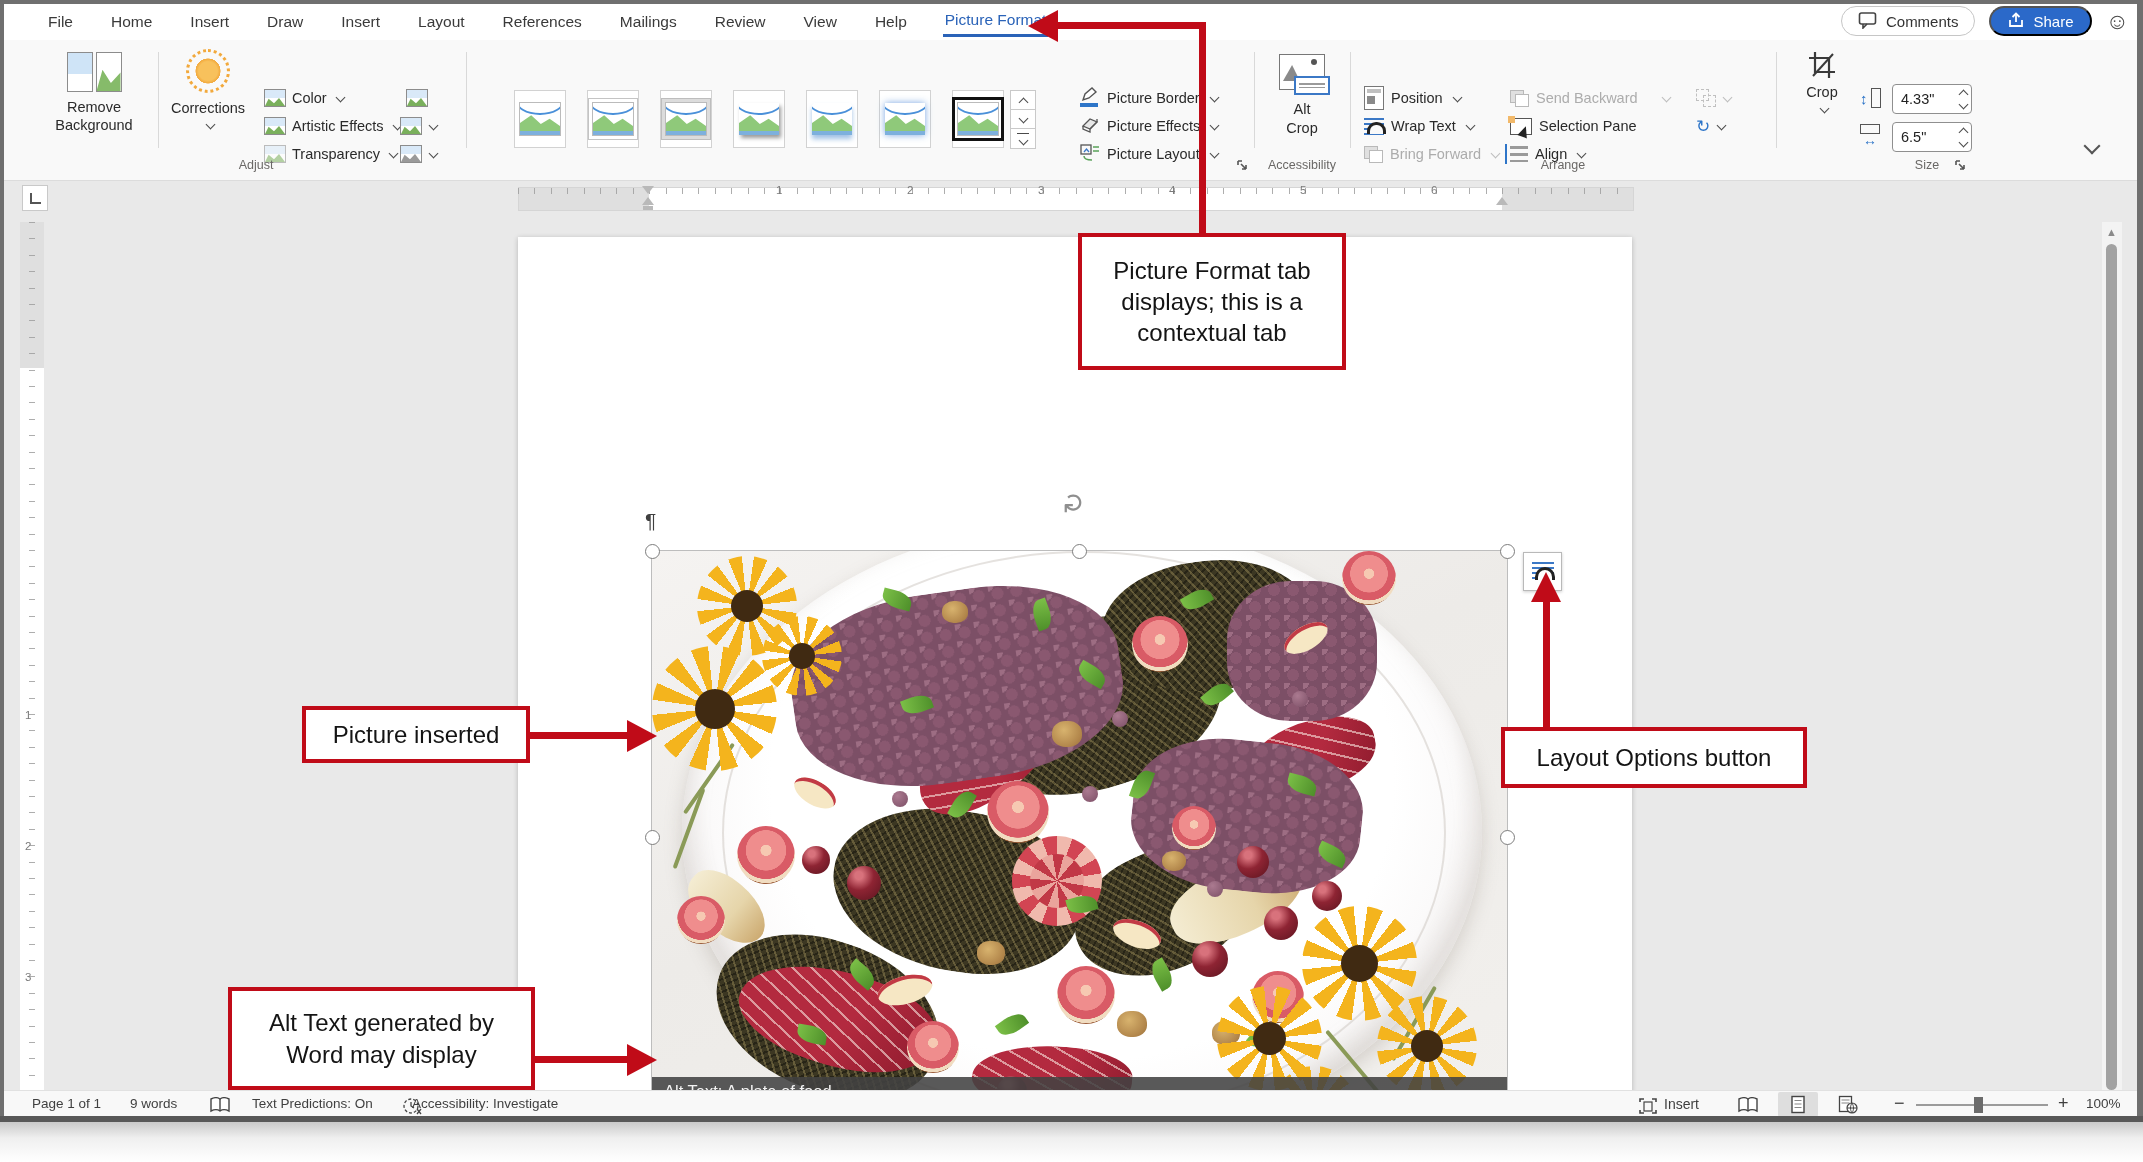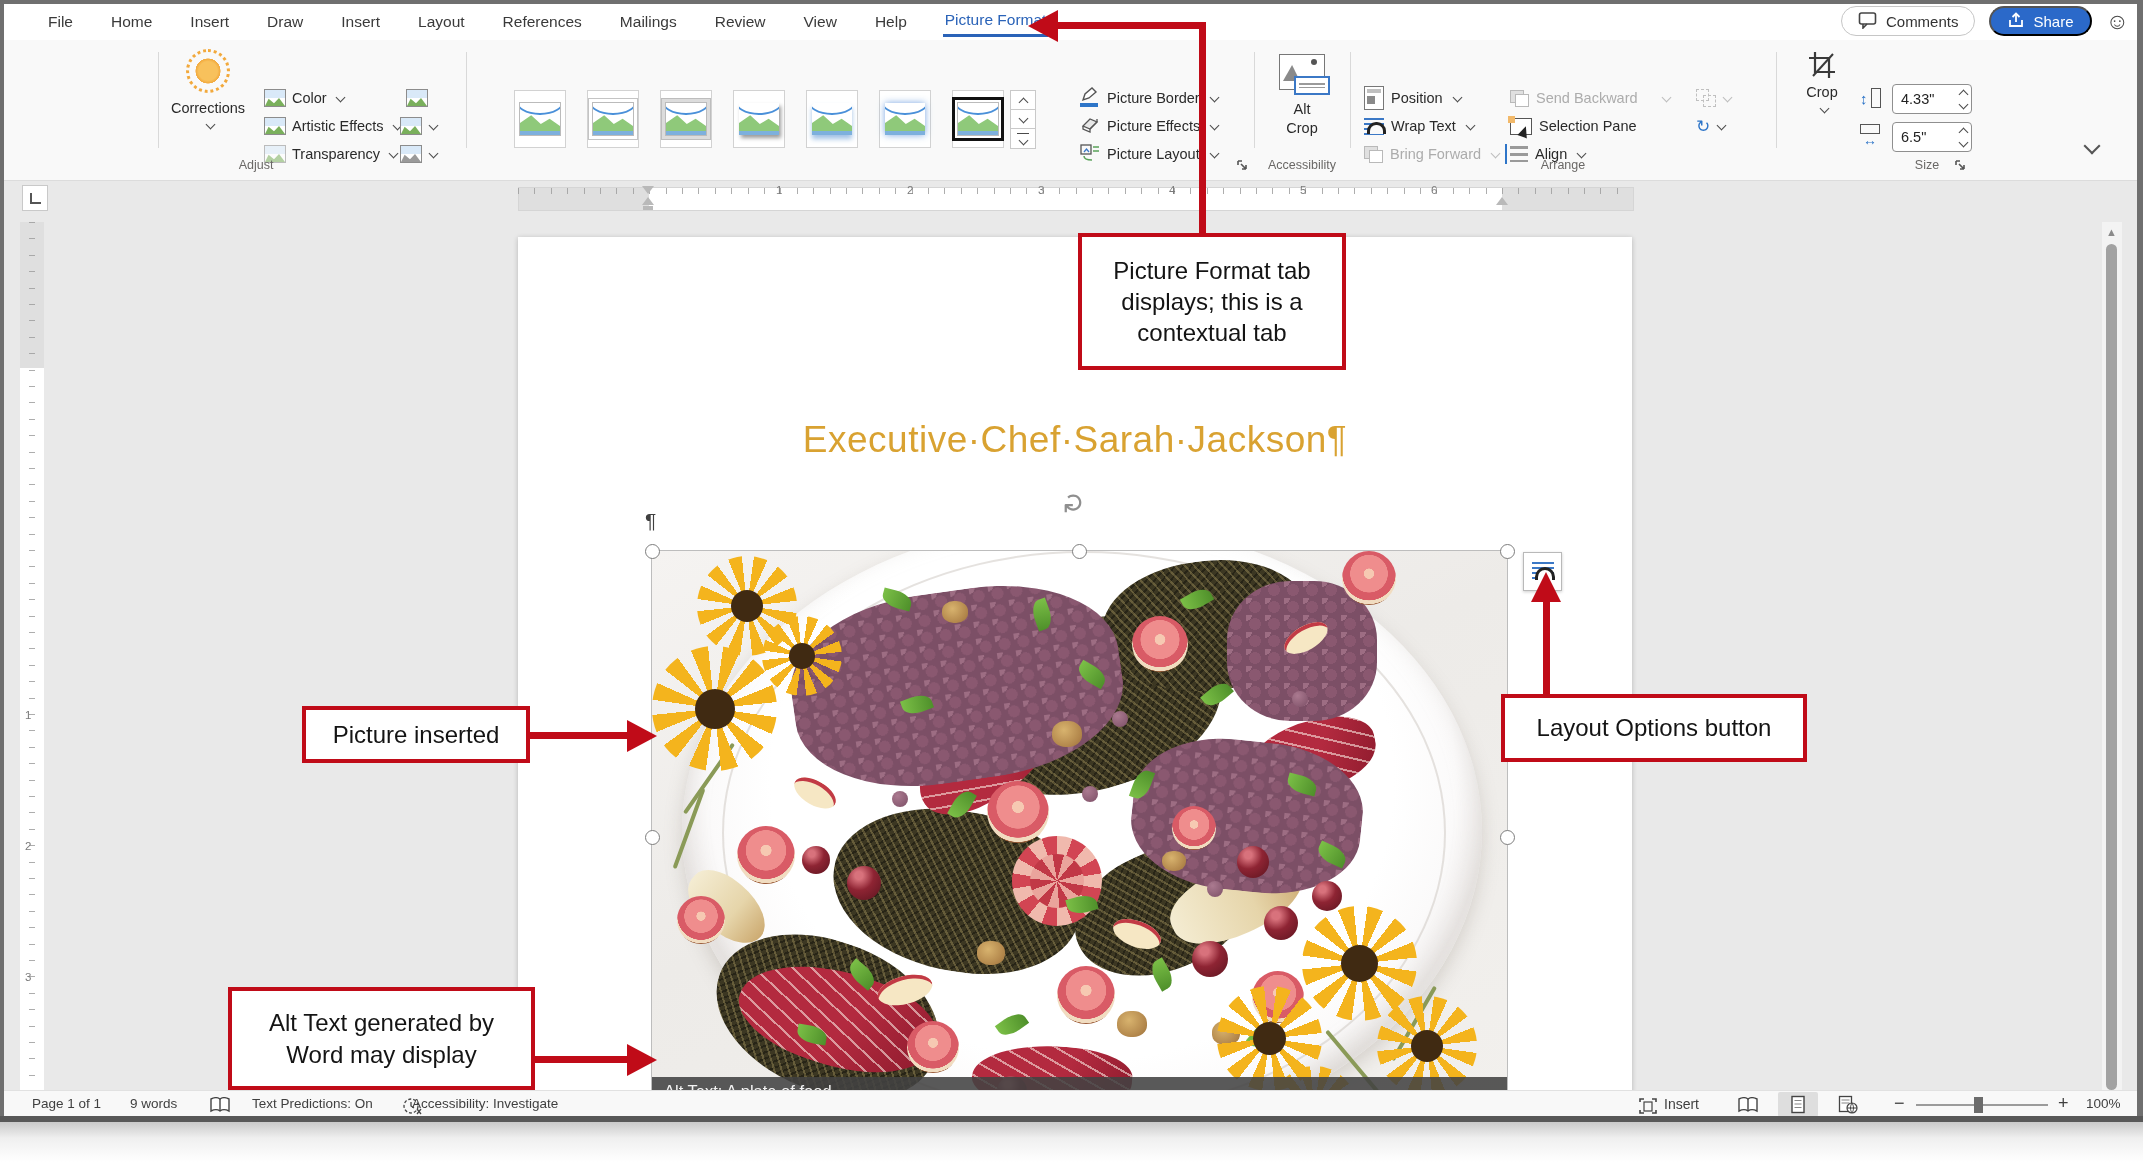--- a/index.html
+++ b/index.html
@@ -232,20 +232,27 @@
           <path d="M9 10V2" stroke="#fff" stroke-width="1.8"></path>
           <path d="M5.5 5 9 1.5 12.5 5" fill="none" stroke="#fff" stroke-width="1.8"></path>
         </svg></span>
     <span>Share</span>
   </button>
   <span class="smiley">☺</span>
 </div>
 
 <div class="ribbon">
 
+  <div class="abs" style="left:42px;top:6px;width:96px;height:104px;text-align:center;">
+    <div class="rbg-ic" style="margin:6px auto 0;width:55px;">
+        <div></div>
+        <div></div>
+      </div>
+    <div class="rlabel" style="margin-top:6px;white-space:normal;line-height:1.25;">Remove Background</div>
+  </div>
   <div class="vdiv" style="left:154px;"></div>
   <div class="abs" style="left:164px;top:6px;width:80px;height:104px;text-align:center;">
     <div class="sun" style="margin:10px auto 0;"></div>
     <div class="rlabel" style="margin-top:14px;">Corrections</div>
     <span class="chev" style="margin-top:2px;"></span>
   </div>
   <div class="row" style="left:260px;top:46px;gap:6px;">
     <span class="mp blue"></span>
     <span class="rlabel">Color</span>
     <span class="chev"></span>
@@ -481,21 +488,20 @@
   <div class="vruler">
     <div class="content"></div>
     <div class="vticks"></div>
     <span class="vnum" style="top:487px;">1</span>
     <span class="vnum" style="top:618px;">2</span>
     <span class="vnum" style="top:749px;">3</span>
 
   </div>
 
   <div class="page">
-    <div class="doctitle" style="top:182px;">Executive·Chef·Sarah·Jackson¶</div>
     <span class="rotate-handle" style="left:545px;top:250px;">↻</span>
     <span class="pilcrow" style="left:127px;top:272px;">¶</span>
 
     <div class="photo">
       <div class="plate"></div>
       <div class="rim"></div>
       <div class="rice" style="left:300px;top:70px;width:270px;height:170px;transform:rotate(-18deg);"></div>
       <div class="rice" style="left:180px;top:260px;width:250px;height:160px;transform:rotate(8deg);"></div>
       <div class="rice" style="left:60px;top:390px;width:230px;height:150px;transform:rotate(18deg);"></div>
       <div class="rice" style="left:450px;top:10px;width:210px;height:130px;transform:rotate(-8deg);"></div>
@@ -658,21 +664,21 @@
 <div class="callout" style="left:1078px;top:233px;width:268px;height:137px;">
   <span>Picture Format tab displays; this is a contextual tab</span>
 </div>
 
 <div class="callout" style="left:302px;top:706px;width:228px;height:57px;">
   <span>Picture inserted</span>
 </div>
 <div class="aline" style="left:530px;top:732px;width:97px;height:7px;"></div>
 <div class="ahead right" style="left:627px;top:720px;"></div>
 
-<div class="callout" style="left:1501px;top:694px;width:306px;height:68px;">
+<div class="callout" style="left:1501px;top:727px;width:306px;height:61px;">
   <span>Layout Options button</span>
 </div>
 <div class="aline" style="left:1543px;top:598px;width:7px;height:131px;"></div>
 <div class="ahead up" style="left:1531px;top:572px;"></div>
 
 <div class="callout" style="left:228px;top:987px;width:307px;height:103px;">
   <span>Alt Text generated by Word may display</span>
 </div>
 <div class="aline" style="left:535px;top:1056px;width:92px;height:7px;"></div>
 <div class="ahead right" style="left:627px;top:1044px;"></div>

